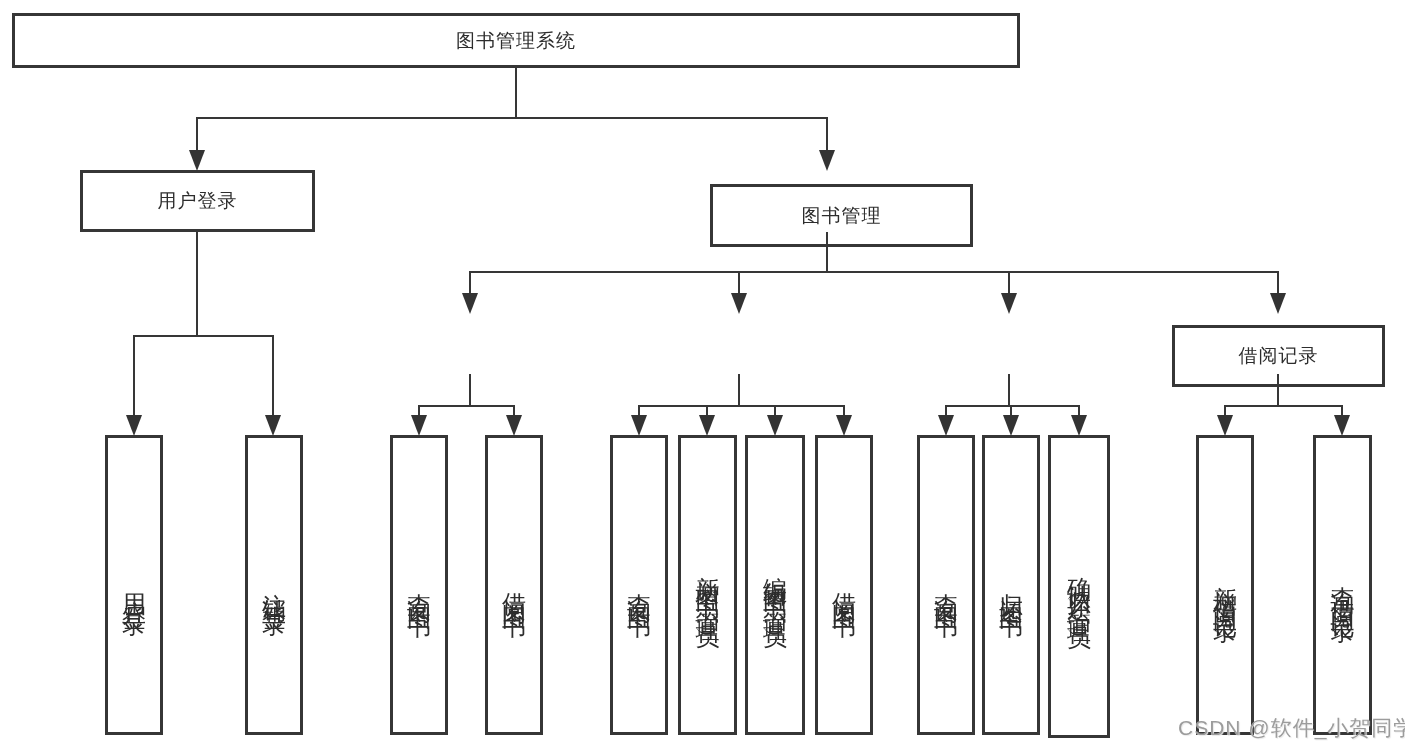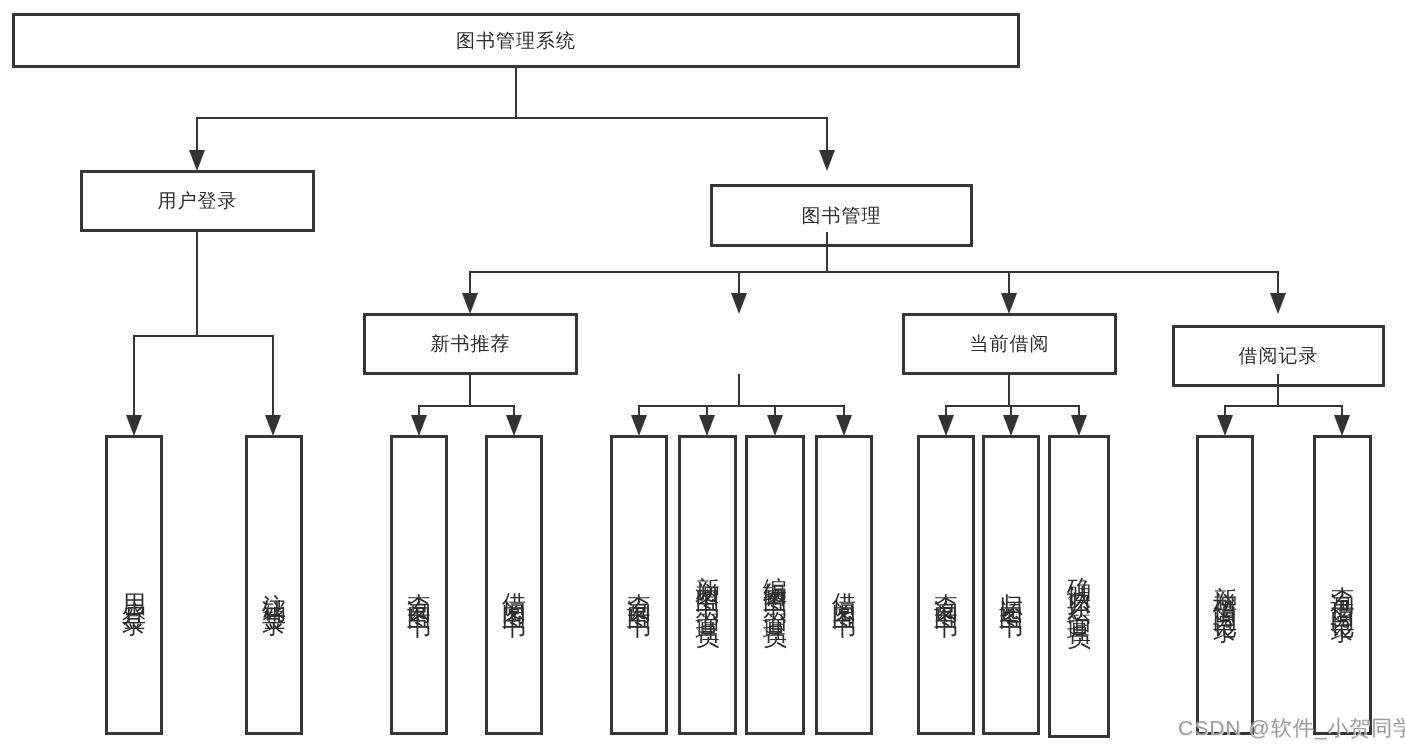--- a/index.html
+++ b/index.html
@@ -58,22 +58,20 @@
 </head>
 <body>
 
 <div id="stage">
 
   <div class="box hbox" style="left:12px;top:13px;width:1008px;height:55px;">图书管理系统</div>
 
   <div class="box hbox" style="left:80px;top:170px;width:235px;height:62px;">用户登录</div>
   <div class="box hbox" style="left:710px;top:170px;width:263px;height:63px;margin-top:14px;">图书管理</div>
 
-  <div class="box hbox" style="left:363px;top:313px;width:215px;height:62px;">新书推荐</div>
-  <div class="box hbox" style="left:902px;top:313px;width:215px;height:62px;">当前借阅</div>
   <div class="box hbox" style="left:1172px;top:313px;width:213px;height:62px;margin-top:12px;">借阅记录</div>
 
   <div class="box vbox" style="left:105px;top:435px;width:58px;height:300px;">用户登录</div>
   <div class="box vbox" style="left:245px;top:435px;width:58px;height:300px;">注销登录</div>
 
   <div class="box vbox" style="left:390px;top:435px;width:58px;height:300px;">查询图书</div>
   <div class="box vbox" style="left:485px;top:435px;width:58px;height:300px;">借阅图书</div>
 
   <div class="box vbox" style="left:610px;top:435px;width:58px;height:300px;">查询图书</div>
   <div class="box vbox" style="left:678px;top:435px;width:59px;height:300px;">新增图书（管理员）</div>

